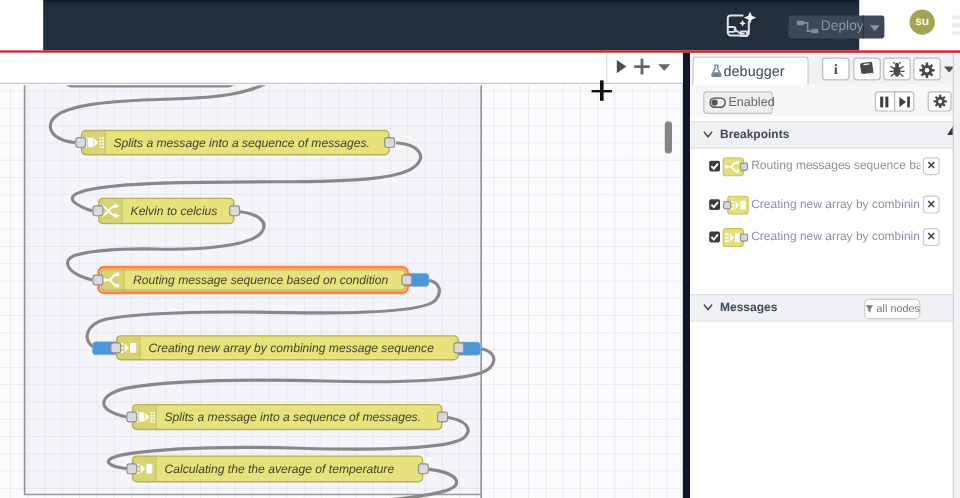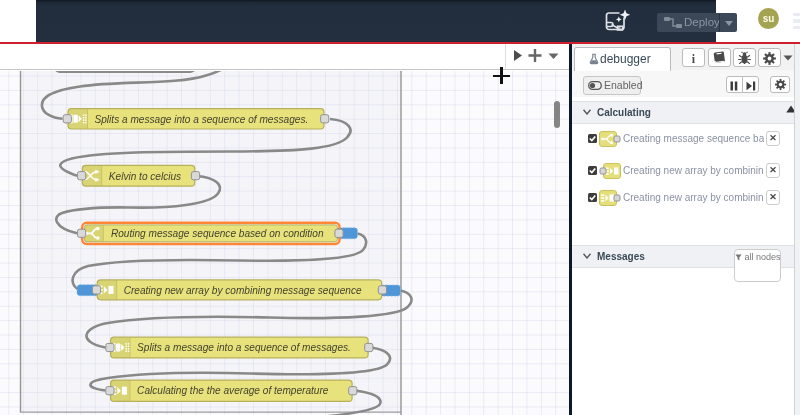--- a/index.html
+++ b/index.html
@@ -17,39 +17,39 @@
   #toolbar{position:absolute;left:0;top:44px;width:569px;height:24.5px;background:#fff;border-bottom:1px solid #c5c5c5;z-index:5;}
   #tbbtns{position:absolute;left:505px;top:0;width:64px;height:24.5px;border-left:1px solid #ddd;}
   
   #canvas{position:absolute;left:0;top:71px;width:569px;height:345.5px;background-color:#fbfbfd;
     background-image:linear-gradient(to right,rgba(203,206,228,0.36) 1px,transparent 1px),linear-gradient(to bottom,rgba(203,206,228,0.36) 1px,transparent 1px);
     background-size:14.4px 14.4px;background-position:8.4px 4.5px;}
   #cscroll{position:absolute;left:554px;top:101px;width:6px;height:27px;background:#858585;border-radius:3px;}
   #cross-v{position:absolute;left:500.4px;top:66.5px;width:3.1px;height:17.6px;background:#111;z-index:6;}
   #cross-h{position:absolute;left:493.2px;top:74.5px;width:17.2px;height:2.4px;background:#111;z-index:6;}
   
-  #sidebar{position:absolute;left:569px;top:44px;width:225px;height:371px;background:#fff;border-left:3px solid #0f172a;}
+  #sidebar{position:absolute;left:569px;top:44px;width:225px;height:371px;background:#fff;border-left:6px solid #0f172a;}
   #tabrow{position:absolute;left:0;top:0;width:225px;height:26px;background:#f2f2f2;border-bottom:1px solid #bbb;box-sizing:content-box;}
   #dtab{position:absolute;left:2px;top:2.5px;width:97px;height:24.5px;background:#fff;border:1px solid #bbb;border-bottom:none;border-radius:3px 3px 0 0;box-sizing:border-box;z-index:3;}
   #dtab .txt{position:absolute;left:25px;top:4.5px;font-size:12px;color:#3a4a58;}
   .sqbtn{position:absolute;top:4px;width:23px;height:19px;background:#fff;border:1px solid #bbb;border-radius:3px;box-sizing:border-box;text-align:center;}
   #enrow{position:absolute;left:0;top:26px;width:225px;height:27px;background:#f7f7f7;}
   #enbtn{position:absolute;left:11px;top:6px;width:58px;height:19px;background:#efefef;border:1px solid #c6c6c6;border-radius:3px;box-sizing:border-box;}
   #enbtn span{position:absolute;left:20px;top:2px;font-size:10.5px;color:#666;}
   .dbgbtn{position:absolute;top:5.5px;width:17px;height:17px;background:#fff;border:1px solid #bbb;box-sizing:border-box;}
   .shdr{position:absolute;left:0;width:225px;height:23px;background:#eff1f4;border-top:1px solid #dfe2e5;border-bottom:1px solid #dfe2e5;box-sizing:border-box;}
   .shdr .chev{position:absolute;left:11px;top:7px;}
   .shdr .t{position:absolute;left:25px;top:5px;font-size:10px;font-weight:bold;color:#3c4a56;}
   .brow{position:absolute;left:0;width:225px;height:27px;background:#fff;}
   .bcheck{position:absolute;left:16px;top:9px;width:9px;height:9px;background:#3d3d3d;border-radius:1.5px;}
   .bcheck svg{position:absolute;left:0;top:0;}
   .bicon{position:absolute;left:27px;top:6px;}
   .btxt{position:absolute;left:51px;top:8px;font-size:10px;color:#8a92a2;white-space:nowrap;overflow:hidden;width:141px;}
   .xbtn{position:absolute;left:194px;top:6px;width:14px;height:15px;border:1px solid #ccc;border-radius:3px;box-sizing:border-box;background:#fff;color:#444;font-size:9px;font-weight:bold;text-align:center;line-height:13px;}
-  #allnodes{position:absolute;left:162px;top:3px;width:47px;height:33px;border:1px solid #ccc;border-radius:4px;box-sizing:border-box;background:#fff;font-size:9px;color:#777;text-align:center;line-height:15px;font-weight:normal;white-space:nowrap;}
+  #allnodes{position:absolute;left:145px;top:3px;width:47px;height:17px;border:1px solid #ccc;border-radius:4px;box-sizing:border-box;background:#fff;font-size:9px;color:#777;text-align:center;line-height:15px;font-weight:normal;white-space:nowrap;}
   #gutter{position:absolute;left:794px;top:44px;width:6px;height:371px;background:#f1f2f4;border-left:1px solid #cfd3d6;}
 </style>
 </head>
 <body>
 
   <div id="canvas">
     <svg width="569" height="345.5" viewBox="0 69.5 569 345.5">
 
       <rect x="20" y="0" width="381" height="410" fill="rgba(222,224,238,0.22)"></rect>
       <line x1="20.5" y1="60" x2="20.5" y2="410.8" stroke="#949494" stroke-width="1.4"></line>
@@ -264,21 +264,21 @@
             </g>
             <circle r="1.9" fill="#fff"></circle>
           </g>
         </svg></div>
     </div>
 
     <div class="shdr" style="top:57px;">
       <svg class="chev" width="8" height="6">
         <path d="M0.5,0.8 L4,5 L7.5,0.8" fill="none" stroke="#555" stroke-width="1.4"></path>
       </svg>
-      <div class="t">Calculating</div>
+      <div class="t">Breakpoints</div>
     </div>
     <svg style="position:absolute;left:214px;top:61px" width="10" height="8">
       <path d="M5,0.5 L9.7,7.5 L0.3,7.5 z" fill="#333"></path>
     </svg>
 
     <div class="brow" style="top:81px;" id="brow1">
       <div class="bcheck">
         <svg width="9" height="9">
           <path d="M1.8,4.5 L3.8,6.6 L7.3,2.4" fill="none" stroke="#fff" stroke-width="1.6"></path>
         </svg>
@@ -286,21 +286,21 @@
       <div class="bicon"><svg width="22" height="16" viewBox="0 0 22 16">
         <rect x="0.5" y="0.5" width="17" height="15" rx="2.5" fill="#e4df7a" stroke="#c9c35e"></rect>
         <g transform="translate(9,8) scale(0.8)" fill="none" stroke="#fff" stroke-width="1.6">
             <path d="M-6.2,0 H-2.8 C0.2,0 -0.2,-4 3,-4.6 M-2.8,0 C0.2,0 -0.2,4 3,4.6"></path>
             <rect x="2.8" y="-6.2" width="3.2" height="3.2" fill="#fff" stroke="none"></rect>
             <rect x="2.8" y="3" width="3.2" height="3.2" fill="#fff" stroke="none"></rect>
             <rect x="-8.4" y="-1.6" width="3.2" height="3.2" fill="#fff" stroke="none"></rect>
           </g>
         <rect x="15" y="5" width="6" height="6" rx="1.5" fill="#d6d6d6" stroke="#8f8f8f"></rect>
       </svg></div>
-      <div class="btxt">Creating message sequence ba</div>
+      <div class="btxt">Routing messages sequence ba</div>
       <div class="xbtn">✕</div>
     </div>
     <div class="brow" style="top:112.5px;" id="brow2">
       <div class="bcheck">
         <svg width="9" height="9">
           <path d="M1.8,4.5 L3.8,6.6 L7.3,2.4" fill="none" stroke="#fff" stroke-width="1.6"></path>
         </svg>
       </div>
       <div class="bicon"><svg width="22" height="16" viewBox="0 0 22 16">
         <rect x="4.5" y="0.5" width="17" height="15" rx="2.5" fill="#e4df7a" stroke="#c9c35e"></rect>

